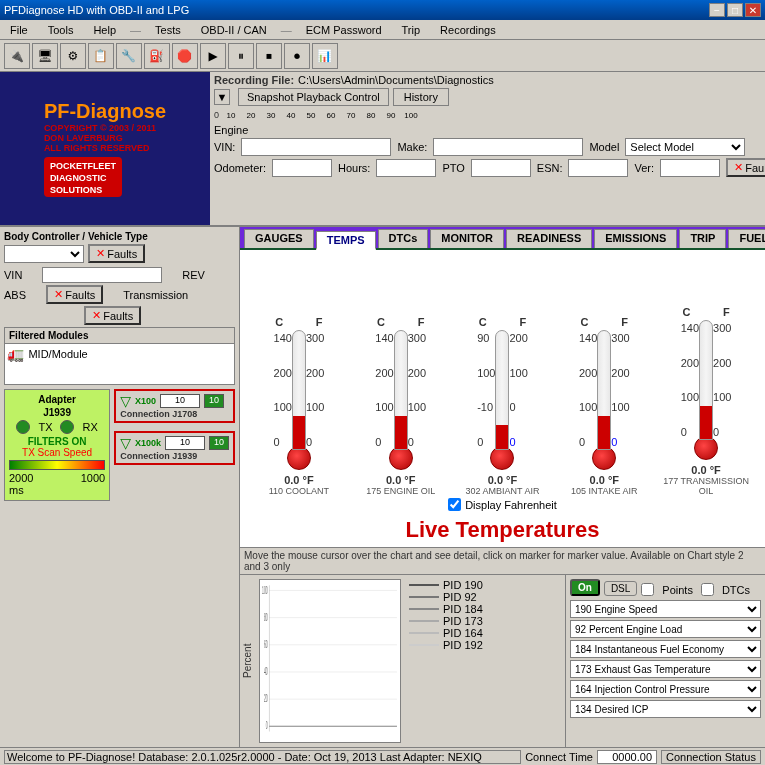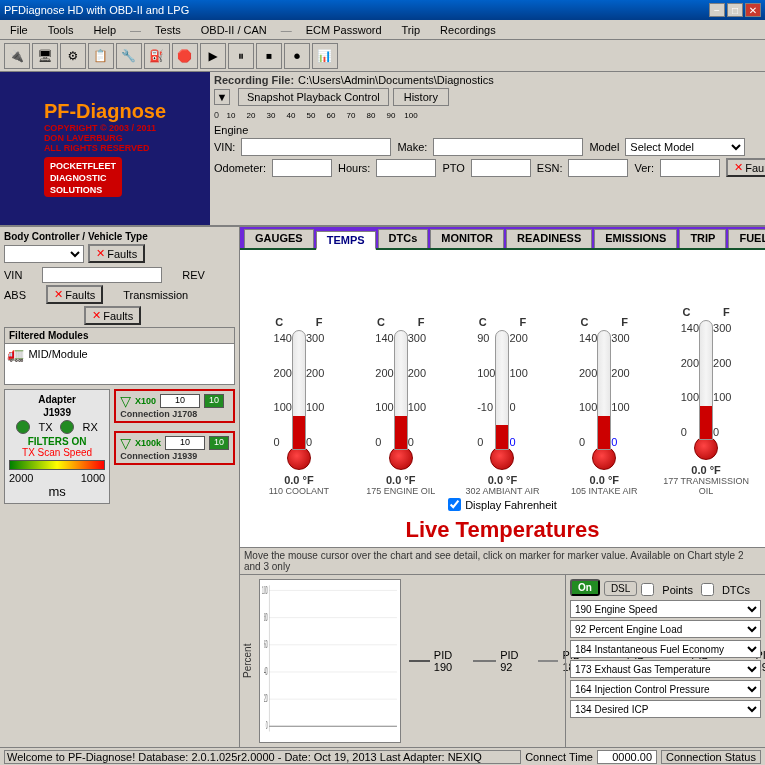--- a/index.html
+++ b/index.html
@@ -232,21 +232,21 @@
     .module-item {
       display: flex;
       align-items: center;
       gap: 4px;
       font-size: 10px;
     }
 
     .adapter-section {
       border: 1px solid #808080;
       padding: 4px;
-      background: #e5e5e5;
+      background: #bef264;
       margin-bottom: 4px;
     }
     .adapter-title {
       font-size: 10px;
       text-align: center;
       font-weight: bold;
       margin-bottom: 2px;
     }
     .tx-rx-row {
       display: flex;
@@ -501,22 +501,22 @@
       display: flex;
       align-items: center;
       justify-content: center;
       padding: 2px;
     }
 
     .chart-legend {
       width: 160px;
       padding: 4px;
       display: flex;
-      flex-direction: row;
-      gap: 12px;
+      flex-direction: column;
+      gap: 0;
     }
 
     .legend-item {
       display: flex;
       align-items: center;
       gap: 4px;
       font-size: 10px;
     }
     .legend-line {
       width: 30px;
@@ -787,21 +787,21 @@
               <div class="radio-indicator"></div>
               <span>RX</span>
             </div>
             <div class="filters-text">FILTERS ON</div>
             <div class="scan-speed-label">TX Scan Speed</div>
             <div class="speed-bar"></div>
             <div class="speed-labels">
               <span>2000</span>
               <span>1000</span>
             </div>
-            <div style="text-align:center;font-size:13px;">ms</div>
+            <div style="text-align:left;font-size:11px;">ms</div>
           </div>
         </div>
         <div style="flex:1;display:flex;flex-direction:column;gap:4px;">
 
           <div class="connection-box">
             <div style="display:flex;align-items:center;gap:4px;">
               <span class="connection-arrow">▽</span>
               <span style="font-size:9px;color:green;font-weight:bold;">X100</span>
               <div class="x100-box">10</div>
               <div class="num-box">10</div>

